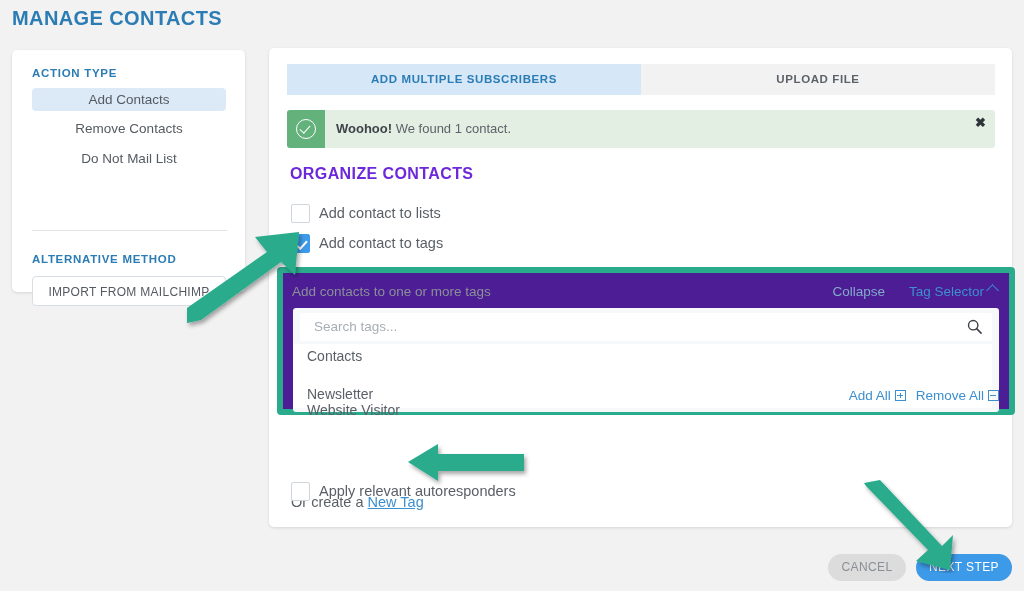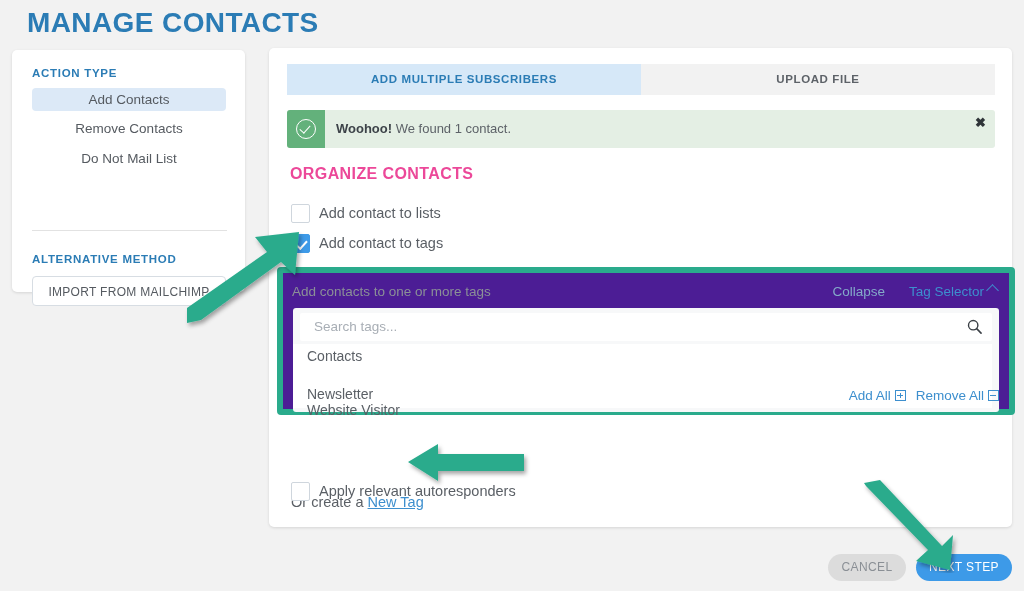--- a/index.html
+++ b/index.html
@@ -14,25 +14,24 @@
     color: #4a4a4a;
     position: relative;
     overflow: hidden;
   }
 
   
   .page-title {
     position: absolute;
     left: 12px;
     top: 7px;
-    font-size: 28px;
+    font-size: 20px;
     font-weight: bold;
     letter-spacing: 0.4px;
     color: #2b7cb5;
-    margin-left: 15px;
   }
 
   
   .sidebar {
     position: absolute;
     left: 12px;
     top: 50px;
     width: 233px;
     height: 242px;
     background: #ffffff;
@@ -178,21 +177,21 @@
   }
 
   
   .organize-heading {
     position: absolute;
     left: 21px;
     top: 117px;
     font-size: 16px;
     font-weight: bold;
     letter-spacing: 0.4px;
-    color: #ec4899;
+    color: #6d28d9;
   }
 
   
   .cb-row {
     position: absolute;
     left: 22px;
     height: 20px;
   }
   .cb-row.r0 { top: 156px; }
   .cb-row.r1 { top: 186px; }

